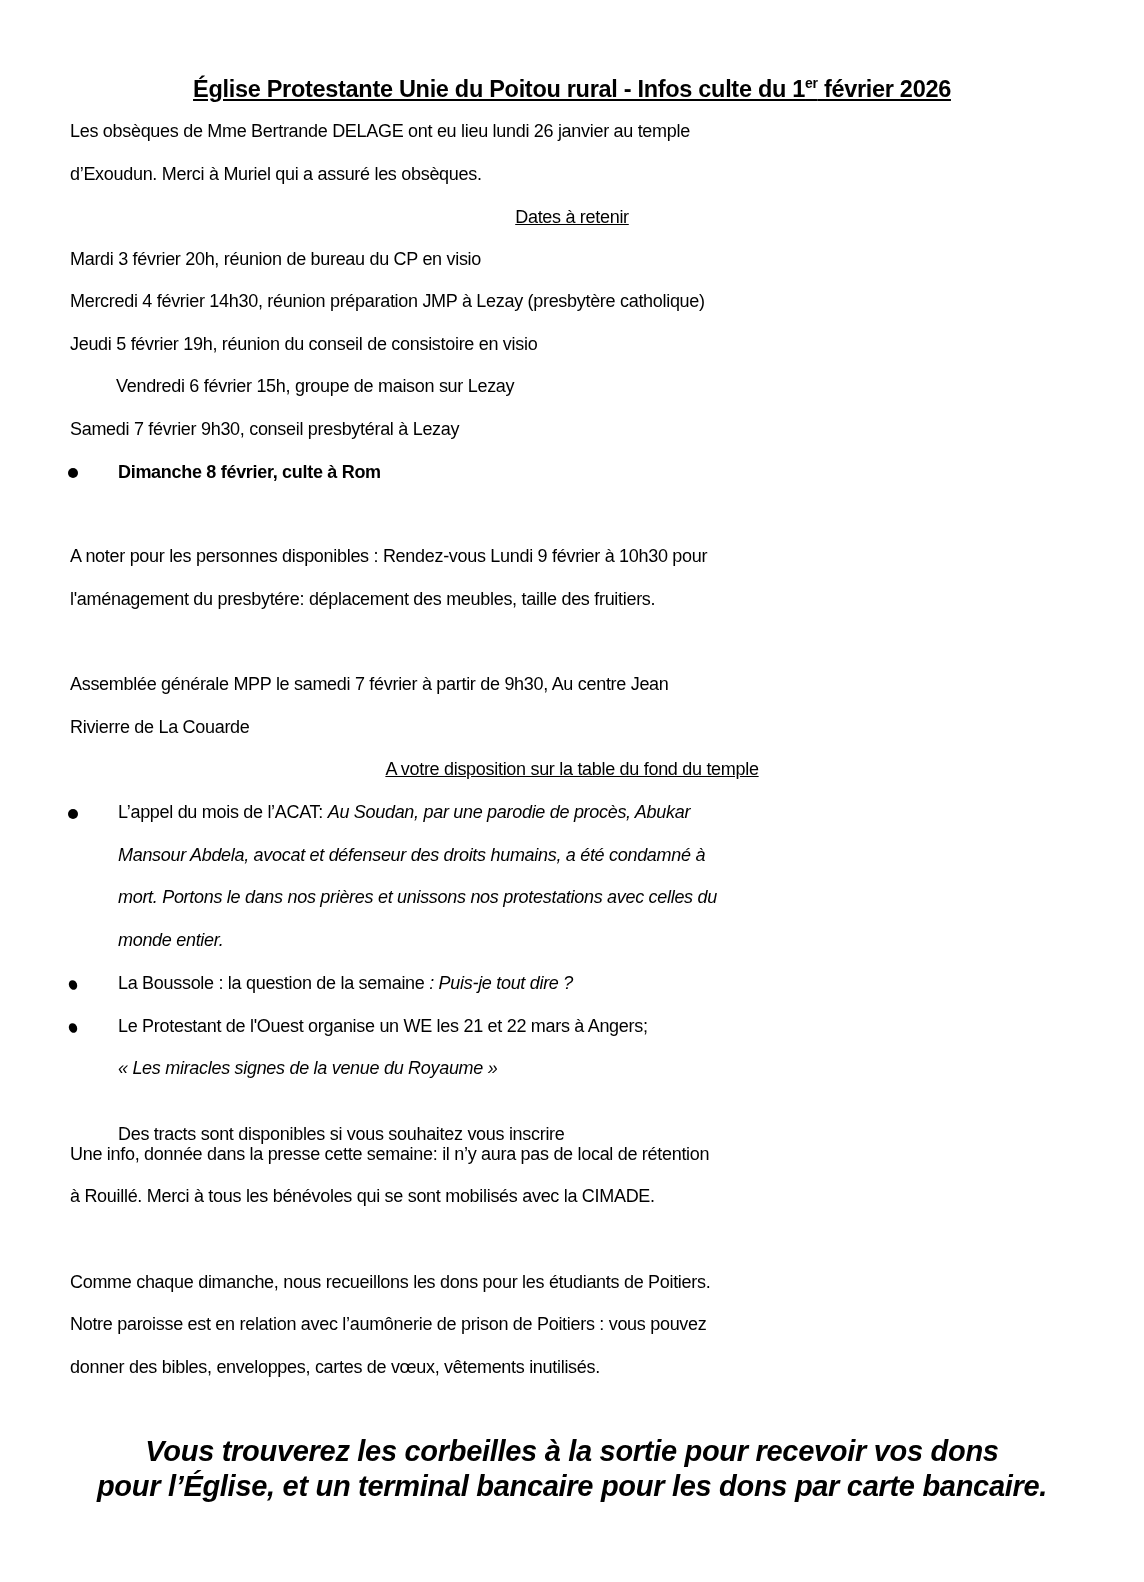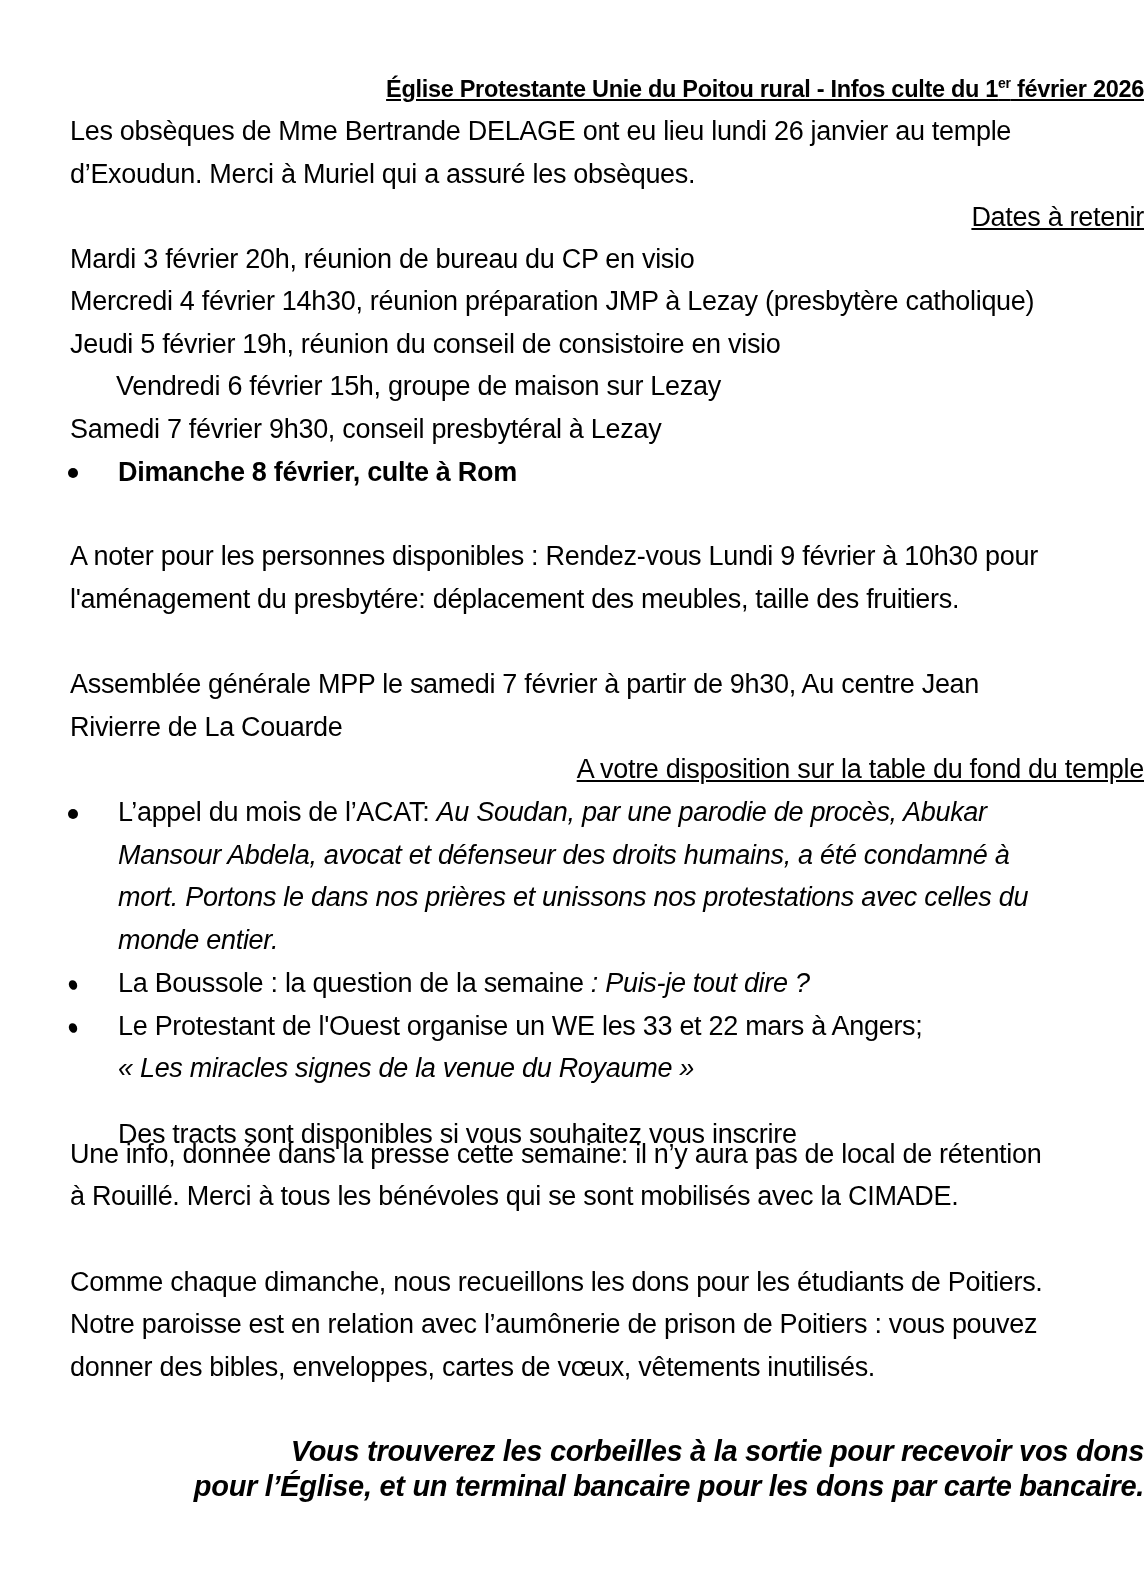--- a/index.html
+++ b/index.html
@@ -2,24 +2,24 @@
 <html><head>
   <meta charset="utf-8">
   <style>
     html, body { margin: 0; padding: 0; background: #ffffff; }
     body {
       width: 1144px; height: 1582px; position: relative; overflow: hidden;
       font-family: "Liberation Sans", sans-serif; color: #000000;
     }
     .page { position: absolute; left: 0; top: 0; width: 1144px; height: 1582px; }
     .line {
-      position: absolute; left: 70px; font-size: 27px; line-height: 30px;
+      position: absolute; left: 70px; font-size: 18px; line-height: 30px;
       white-space: nowrap; letter-spacing: -0.3px;
     }
-    .center { left: 0; width: 1144px; text-align: right; }
+    .center { left: 0; width: 1144px; text-align: center; }
     .title { font-weight: bold; text-decoration: underline; font-size: 23.5px; }
     .title sup { font-size: 14px; line-height: 0; vertical-align: 9px; }
     .ul { text-decoration: underline; }
     .bold { font-weight: bold; }
     .it { font-style: italic; }
     .indent { left: 118px; }
     .bullet {
       position: absolute; left: 68px; width: 10px; height: 10px; border-radius: 50%;
       background: #000000;
     }
@@ -58,21 +58,21 @@
   <span class="bullet" style="top:809px;"></span>
   <div class="line indent" style="top:797px;"><span>L’appel du mois de l’ACAT: </span><span class="it">Au Soudan, par une parodie de procès, Abukar</span></div>
   <div class="line indent it" style="top:840px;">Mansour Abdela, avocat et défenseur des droits humains, a été condamné à</div>
   <div class="line indent it" style="top:882px;">mort. Portons le dans nos prières et unissons nos protestations avec celles du</div>
   <div class="line indent it" style="top:925px;">monde entier.</div>
 
   <span class="bullet slant" style="top:980px;"></span>
   <div class="line indent" style="top:968px;"><span>La Boussole : la question de la semaine </span><span class="it">: Puis-je tout dire ?</span></div>
 
   <span class="bullet slant" style="top:1023px;"></span>
-  <div class="line indent" style="top:1011px;">Le Protestant de l'Ouest organise un WE les 33 et 22 mars à Angers;</div>
+  <div class="line indent" style="top:1011px;">Le Protestant de l'Ouest organise un WE les 21 et 22 mars à Angers;</div>
   <div class="line indent it" style="top:1053px;">« Les miracles signes de la venue du Royaume »</div>
   <div class="line indent" style="top:1096px;margin-top:23px;">Des tracts sont disponibles si vous souhaitez vous inscrire</div>
 
   <div class="line" style="top:1139px;">Une info, donnée dans la presse cette semaine: il n’y aura pas de local de rétention</div>
   <div class="line" style="top:1181px;">à Rouillé. Merci à tous les bénévoles qui se sont mobilisés avec la CIMADE.</div>
 
   <div class="line" style="top:1267px;">Comme chaque dimanche, nous recueillons les dons pour les étudiants de Poitiers.</div>
   <div class="line" style="top:1309px;">Notre paroisse est en relation avec l’aumônerie de prison de Poitiers : vous pouvez</div>
   <div class="line" style="top:1352px;">donner des bibles, enveloppes,  cartes de vœux, vêtements inutilisés.</div>
 

